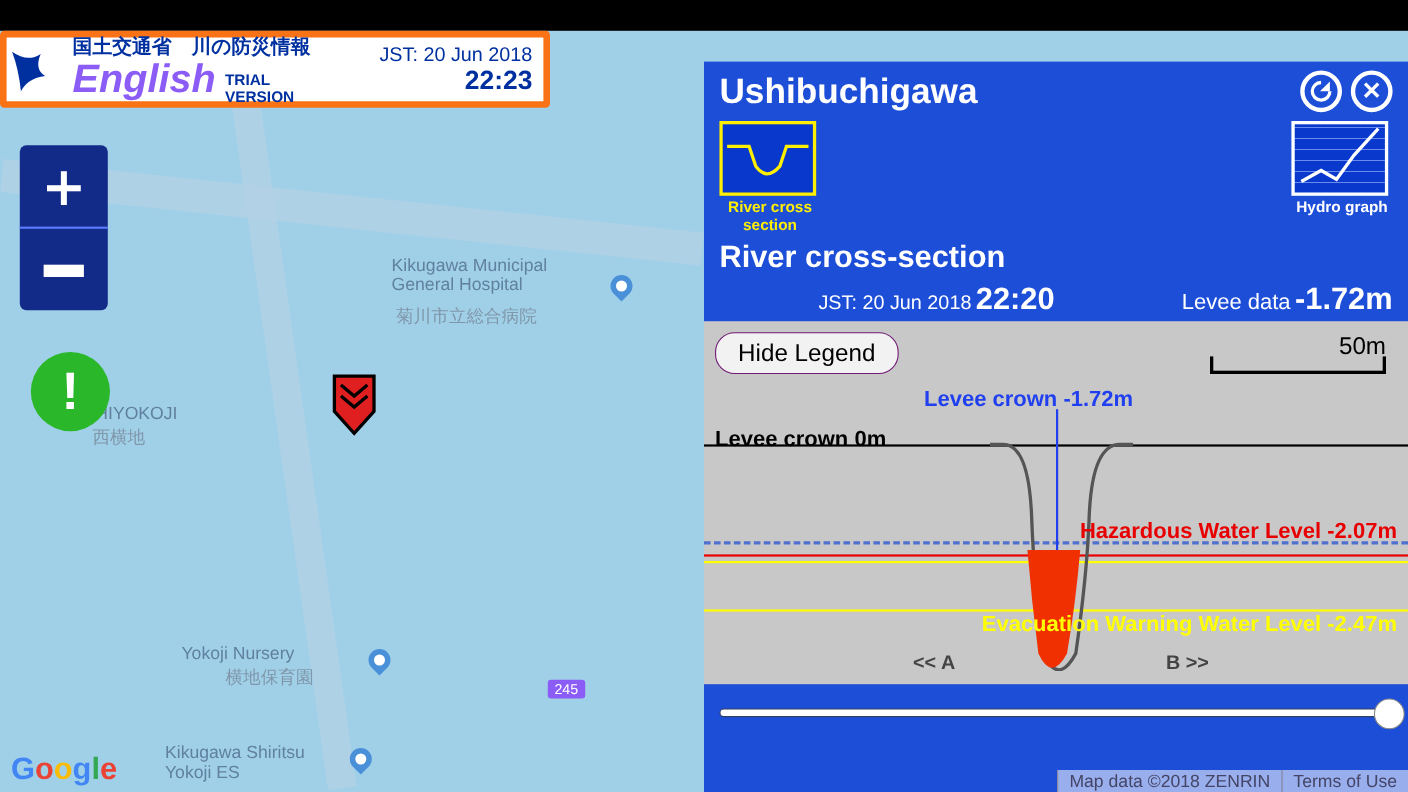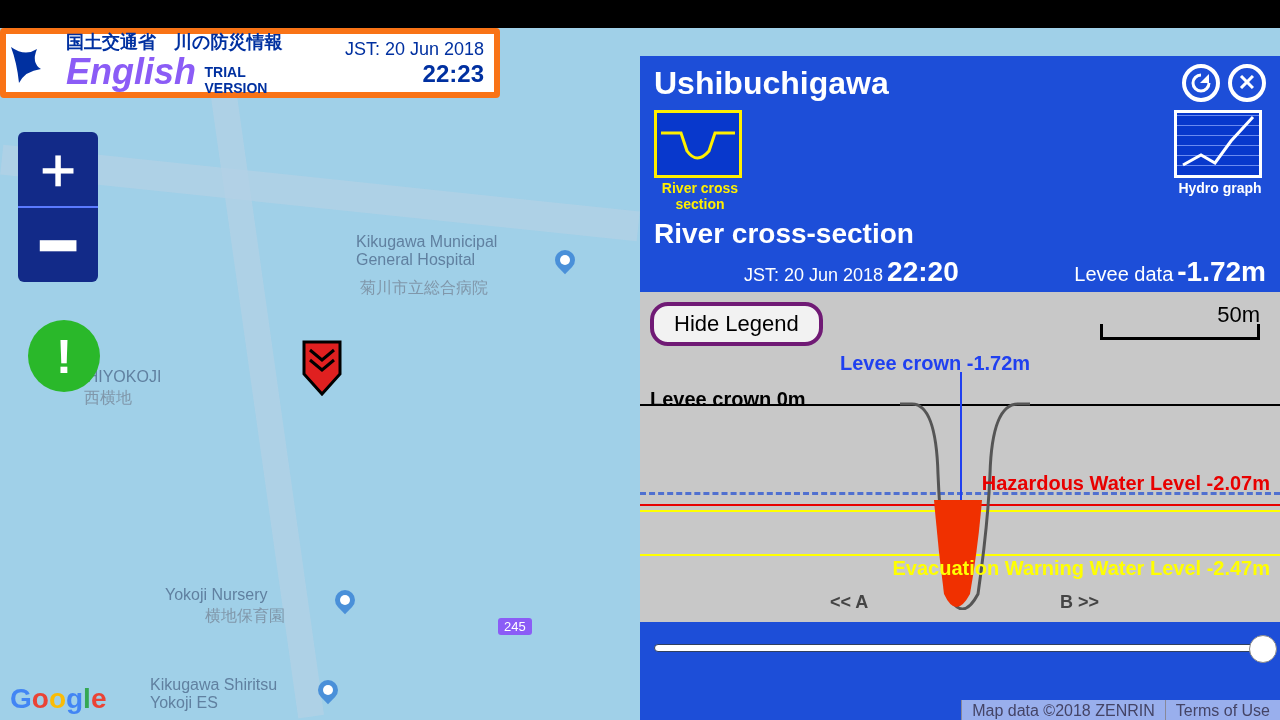--- a/index.html
+++ b/index.html
@@ -46,21 +46,21 @@
 
 .section-title { color: #fff; font-size: 28px; font-weight: bold; padding: 6px 14px; }
 .section-meta { color: #fff; display: flex; align-items: baseline; padding: 0 14px 4px; }
 .section-meta .jst { font-size: 18px; margin-left: 90px; }
 .section-meta .time { font-size: 28px; font-weight: bold; margin-left: 4px; }
 .section-meta .spacer { flex: 1; }
 .section-meta .lvc { font-size: 20px; }
 .section-meta .lvcv { font-size: 28px; font-weight: bold; margin-left: 4px; }
 
 .diagram { position: relative; width: 640px; height: 330px; background: #c8c8c8; }
-.legend-btn { position: absolute; top: 10px; left: 10px; background: #f2f2f2; border: 4px solid #701a75; border-radius: 18px; padding: 5px 20px; font-size: 22px; cursor: pointer; }
+.legend-btn { position: absolute; top: 10px; left: 10px; background: #f2f2f2; border: 1px solid #701a75; border-radius: 18px; padding: 5px 20px; font-size: 22px; cursor: pointer; }
 .scale { position: absolute; top: 10px; right: 20px; color: #000; font-size: 22px; text-align: right; }
 .scale-bar { width: 160px; height: 16px; border-left: 3px solid #000; border-right: 3px solid #000; border-top: 3px solid #000; margin-top: -4px; transform: scaleY(-1); }
 
 .dia-label { position: absolute; font-size: 20px; font-weight: bold; }
 .dia-leveecrown-blue { color: #2040f0; top: 60px; left: 200px; text-align: center; }
 .dia-leveecrown-black { color: #000; top: 96px; left: 10px; }
 .dia-hazard { color: #e80000; top: 180px; right: 10px; }
 .dia-evac { color: #ffff00; top: 265px; right: 10px; }
 .dia-ab { color: #444; font-size: 18px; font-weight: bold; }
 

